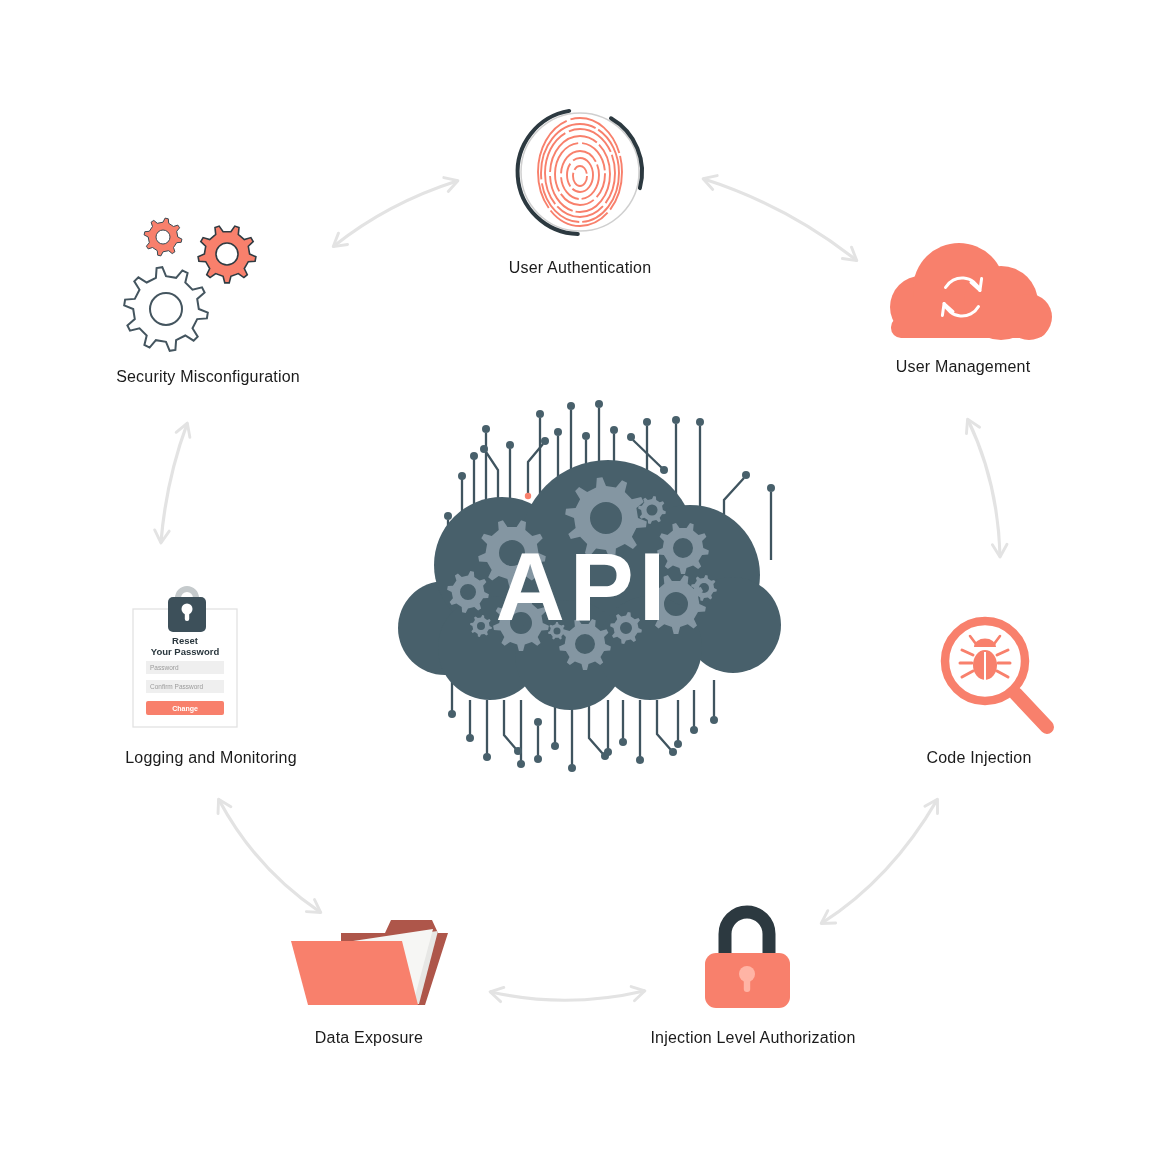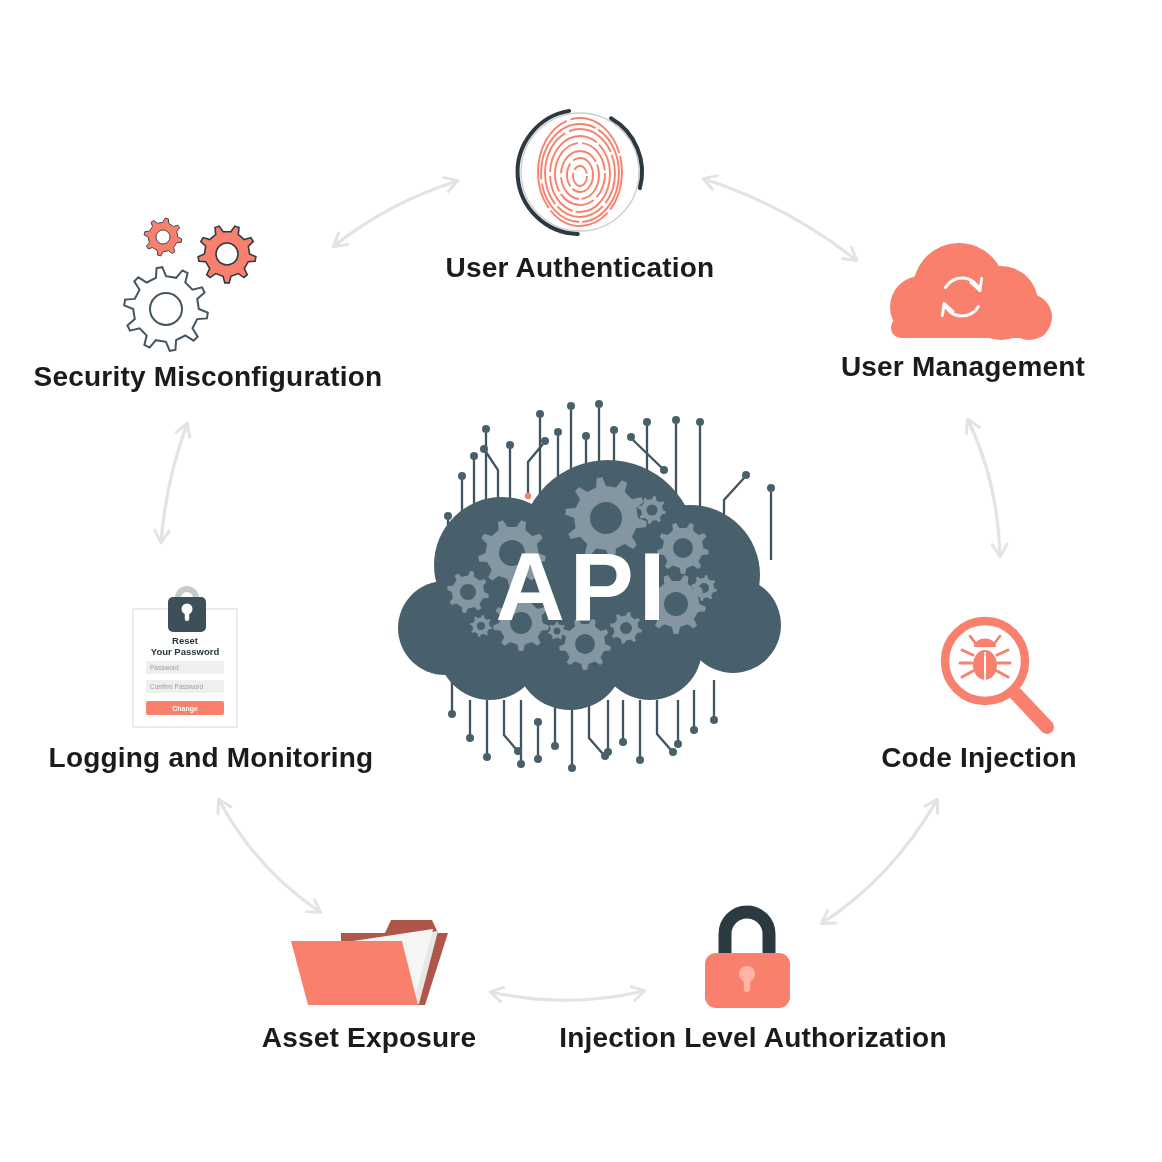--- a/index.html
+++ b/index.html
@@ -1,19 +1,19 @@
 <!DOCTYPE html>
 <html style="--coral: #f8806c; --coral-light: #ffb4a5; --brick: #ae564a; --slate: #48606b; --slate-dark: #2c3940; --lockbody: #3d505a; --shackle: #c5cacc; --gear: #8496a2; --circuit: #3f545f; --arrow: #e3e3e3; --ink: #1b1b1b; --field: #efefef; --fieldtext: #9b9b9b;"><head>
 <meta charset="utf-8">
 <style>
   html,body{margin:0;padding:0;background:#fff;}
   .canvas{position:relative;width:1162px;height:1162px;background:#fff;overflow:hidden;
           font-family:"Liberation Sans",sans-serif;}
   .layer{position:absolute;left:0;top:0;}
-  .node-label{position:absolute;transform:translate(-50%,-50%);font-size:28px;font-weight:700;
+  .node-label{position:absolute;transform:translate(-50%,-50%);font-size:16px;font-weight:400;
               color:var(--ink);white-space:nowrap;letter-spacing:.2px;}
   
   .fc{fill:var(--coral)} .fcl{fill:var(--coral-light)} .fbrick{fill:var(--brick)}
   .fslate{fill:var(--slate)} .fgear{fill:var(--gear)} .fwhite{fill:#fff}
   .flock{fill:var(--lockbody)} .ffield{fill:var(--field)}
   .sc{stroke:var(--coral)} .ssd{stroke:var(--slate-dark)} .scirc{stroke:var(--circuit)}
   .sarrow{stroke:var(--arrow)} .swhite{stroke:#fff} .sgray{stroke:#cfcfcf}
   .sshackle{stroke:var(--shackle)}
   text{font-family:"Liberation Sans",sans-serif;}
 </style>
@@ -232,17 +232,17 @@
     <path fill-rule="evenodd" class="fc" stroke="#3a4a53" stroke-width="1" d="M177.8 237.0L181.9 239.1L181.2 242.3L176.7 242.7L173.5 247.5L174.9 251.8L172.2 253.6L168.7 250.7L163.0 251.8L160.9 255.9L157.7 255.2L157.3 250.7L152.5 247.5L148.2 248.9L146.4 246.2L149.3 242.7L148.2 237.0L144.1 234.9L144.8 231.7L149.3 231.3L152.5 226.5L151.1 222.2L153.8 220.4L157.3 223.3L163.0 222.2L165.1 218.1L168.3 218.8L168.7 223.3L173.5 226.5L177.8 225.1L179.6 227.8L176.7 231.3Z M 170 237 A 7 7 0 1 0 156 237 A 7 7 0 1 0 170 237 Z"></path>
     <path fill-rule="evenodd" class="fc" stroke="#2f3b42" stroke-width="1.6" d="M249.6 254.0L255.9 256.8L255.1 261.2L248.3 261.7L244.3 268.5L247.3 274.7L243.9 277.6L238.3 273.6L230.9 276.3L229.2 282.9L224.8 282.9L223.1 276.3L215.7 273.6L210.1 277.6L206.7 274.7L209.7 268.5L205.7 261.7L198.9 261.2L198.1 256.8L204.4 254.0L205.7 246.3L200.8 241.5L203.1 237.6L209.7 239.5L215.7 234.4L215.0 227.6L219.2 226.1L223.1 231.7L230.9 231.7L234.8 226.1L239.0 227.6L238.3 234.4L244.3 239.5L250.9 237.6L253.2 241.5L248.3 246.3Z M 238 254 A 11 11 0 1 0 216 254 A 11 11 0 1 0 238 254 Z"></path>
     <path fill-rule="evenodd" fill="#ffffff" stroke="#44555f" stroke-width="2" d="M198.8 309.0L207.8 312.7L206.9 318.4L197.2 319.1L192.5 328.3L197.7 336.6L193.6 340.7L185.3 335.5L176.1 340.2L175.4 349.9L169.7 350.8L166.0 341.8L155.9 340.2L149.6 347.6L144.4 345.0L146.7 335.5L139.5 328.3L130.0 330.6L127.4 325.4L134.8 319.1L133.2 309.0L124.2 305.3L125.1 299.6L134.8 298.9L139.5 289.7L134.3 281.4L138.4 277.3L146.7 282.5L155.9 277.8L156.6 268.1L162.3 267.2L166.0 276.2L176.1 277.8L182.4 270.4L187.6 273.0L185.3 282.5L192.5 289.7L202.0 287.4L204.6 292.6L197.2 298.9Z M 182 309 A 16 16 0 1 0 150 309 A 16 16 0 1 0 182 309 Z"></path>
   </g>
 </svg>
 
 <div class="node-label" style="left:580px;top:268px">User Authentication</div>
 <div class="node-label" style="left:963px;top:367px">User Management</div>
 <div class="node-label" style="left:979px;top:758px">Code Injection</div>
 <div class="node-label" style="left:753px;top:1038px">Injection Level Authorization</div>
-<div class="node-label" style="left:369px;top:1038px">Asset Exposure</div>
+<div class="node-label" style="left:369px;top:1038px">Data Exposure</div>
 <div class="node-label" style="left:211px;top:758px">Logging and Monitoring</div>
 <div class="node-label" style="left:208px;top:377px">Security Misconfiguration</div>
 
 </div>
 
 </body></html>

